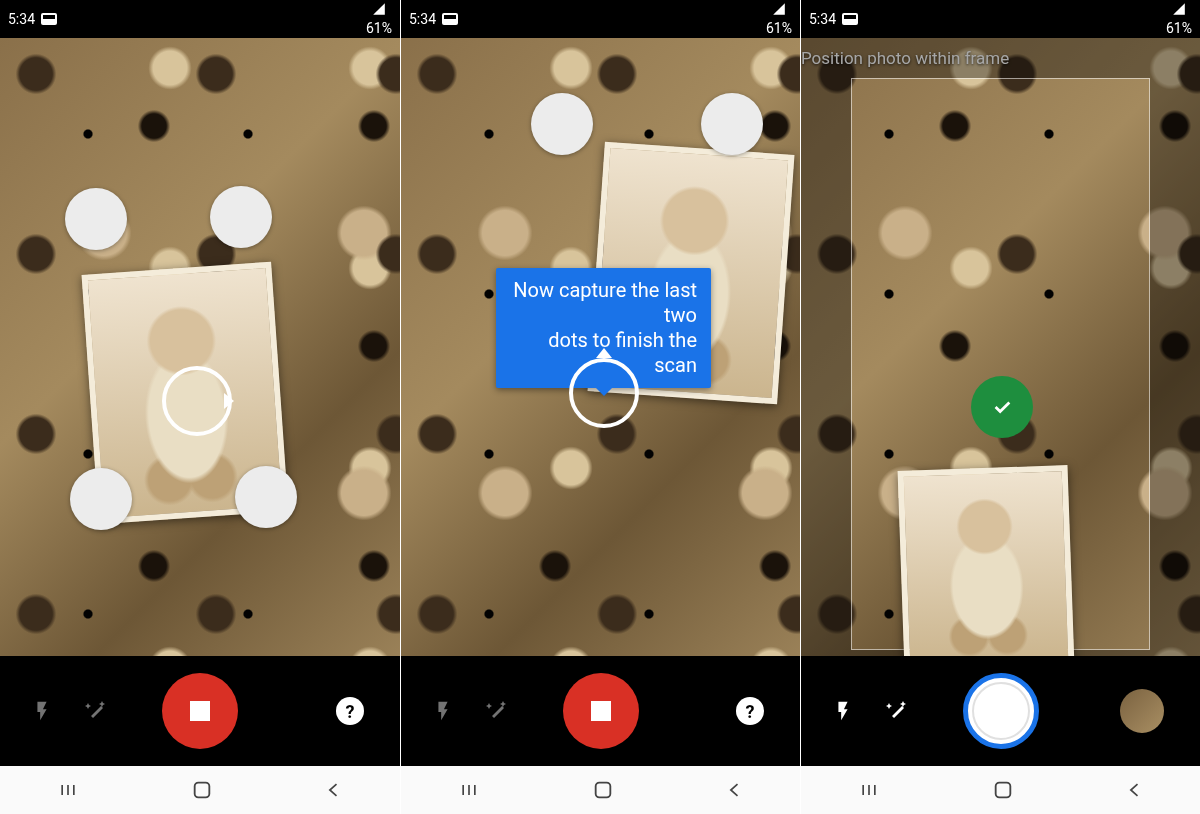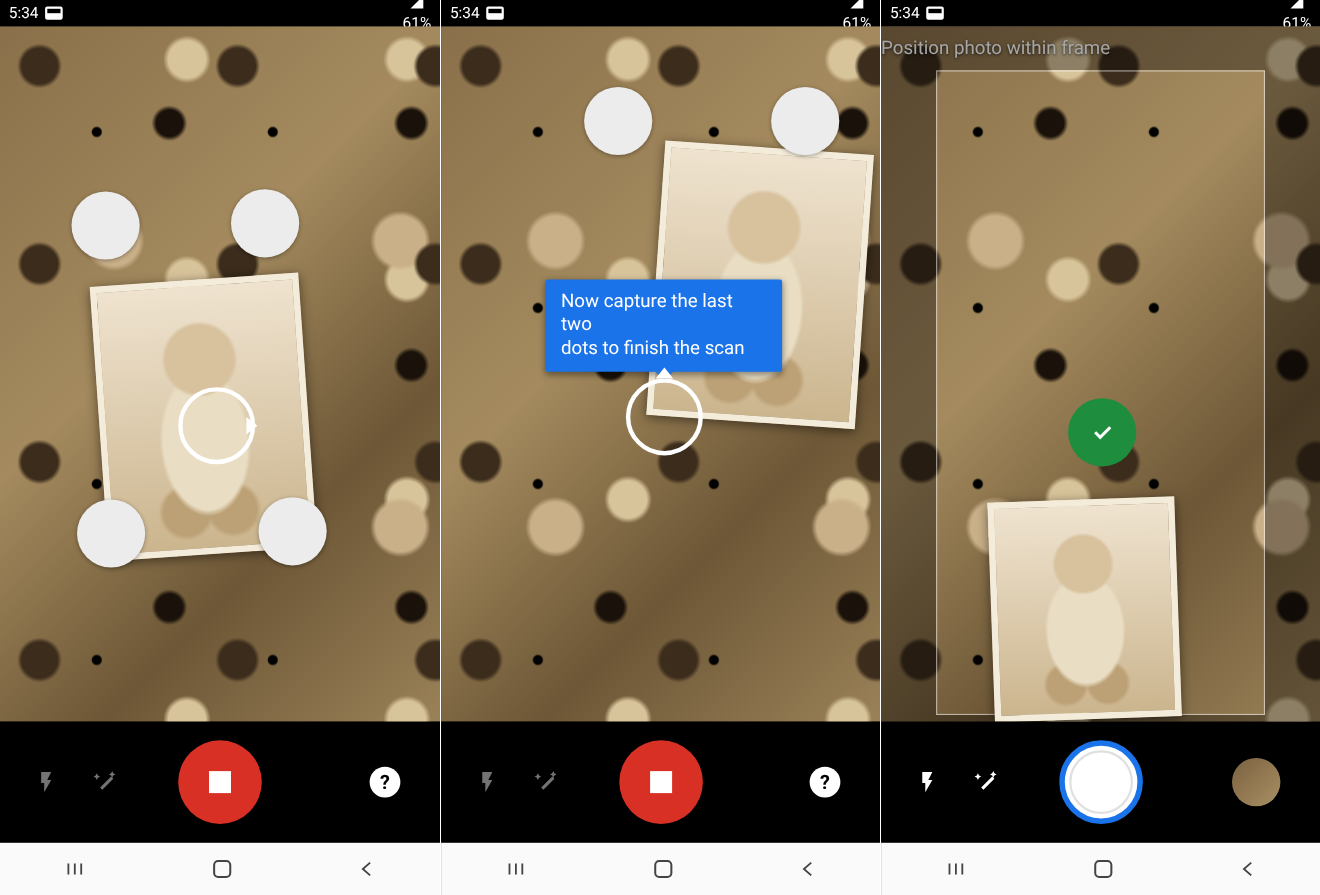--- a/index.html
+++ b/index.html
@@ -16,21 +16,21 @@
     height: 814px;
     position: relative;
     background: #000;
     display: flex;
     flex-direction: column;
   }
   .phone + .phone { border-left: 1px solid #fff; }
 
   
   .status-bar {
-    height: 24px;
+    height: 38px;
     background: #000;
     color: #fff;
     font-size: 14px;
     display: flex;
     align-items: center;
     padding: 0 8px;
   }
   .status-left { display: flex; align-items: center; gap: 6px; }
   .status-right { margin-left: auto; display: flex; align-items: center; gap: 4px; flex-direction: column; }
   .status-icon { width: 14px; height: 14px; display:inline-block; }
@@ -74,25 +74,25 @@
     border-right:8px solid transparent;
   }
   .pointer.right{ border-top:8px solid transparent;border-bottom:8px solid transparent;border-left:10px solid #fff; position:absolute; right:-14px; top:50%; transform:translateY(-50%); }
   .pointer.up { border-bottom:10px solid #fff; top:-14px; left:50%; transform:translateX(-50%); }
 
   
   .tooltip {
     position:absolute;
     background:#1a73e8;
     color:#fff;
-    font-size:17px;
+    font-size:20px;
     line-height:1.25;
     padding:10px 14px;
     border-radius:2px;
-    text-align:left;
+    text-align:right;
     white-space:pre-line;
     box-shadow:0 2px 6px rgba(0,0,0,.4);
   }
   .tooltip:after{
     content:"";position:absolute;left:50%;transform:translateX(-50%);
     bottom:-8px;width:0;height:0;
     border-left:8px solid transparent;border-right:8px solid transparent;border-top:8px solid #1a73e8;
   }
 
   

